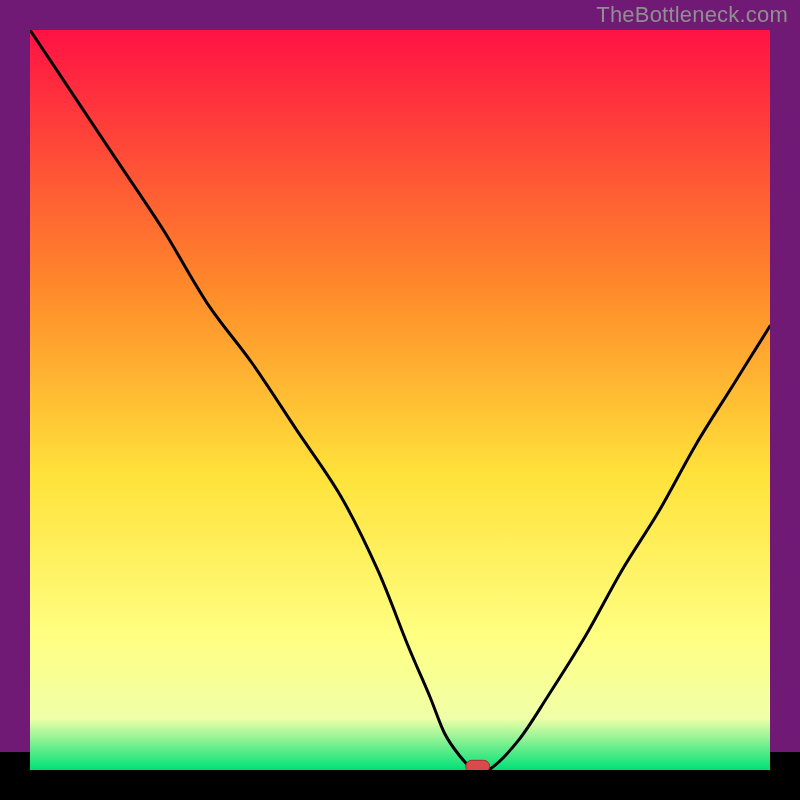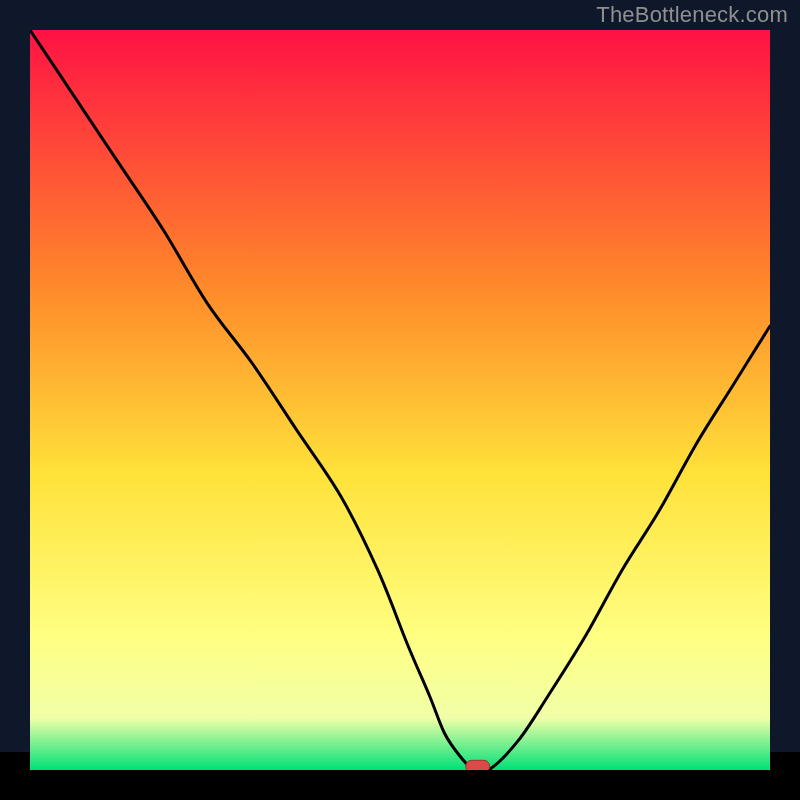--- a/index.html
+++ b/index.html
@@ -7,21 +7,21 @@
     padding: 0;
     width: 800px;
     height: 800px;
     background: #000;
     overflow: hidden;
   }
   .frame {
     position: relative;
     width: 800px;
     height: 752px;
-    background: #0f172a;
+    background: #701a75;
   }
   .watermark {
     position: absolute;
     top: 2px;
     right: 12px;
     color: #8f8f8f;
     font-family: Arial, Helvetica, sans-serif;
     font-size: 22px;
     font-weight: 500;
     letter-spacing: 0.2px;

